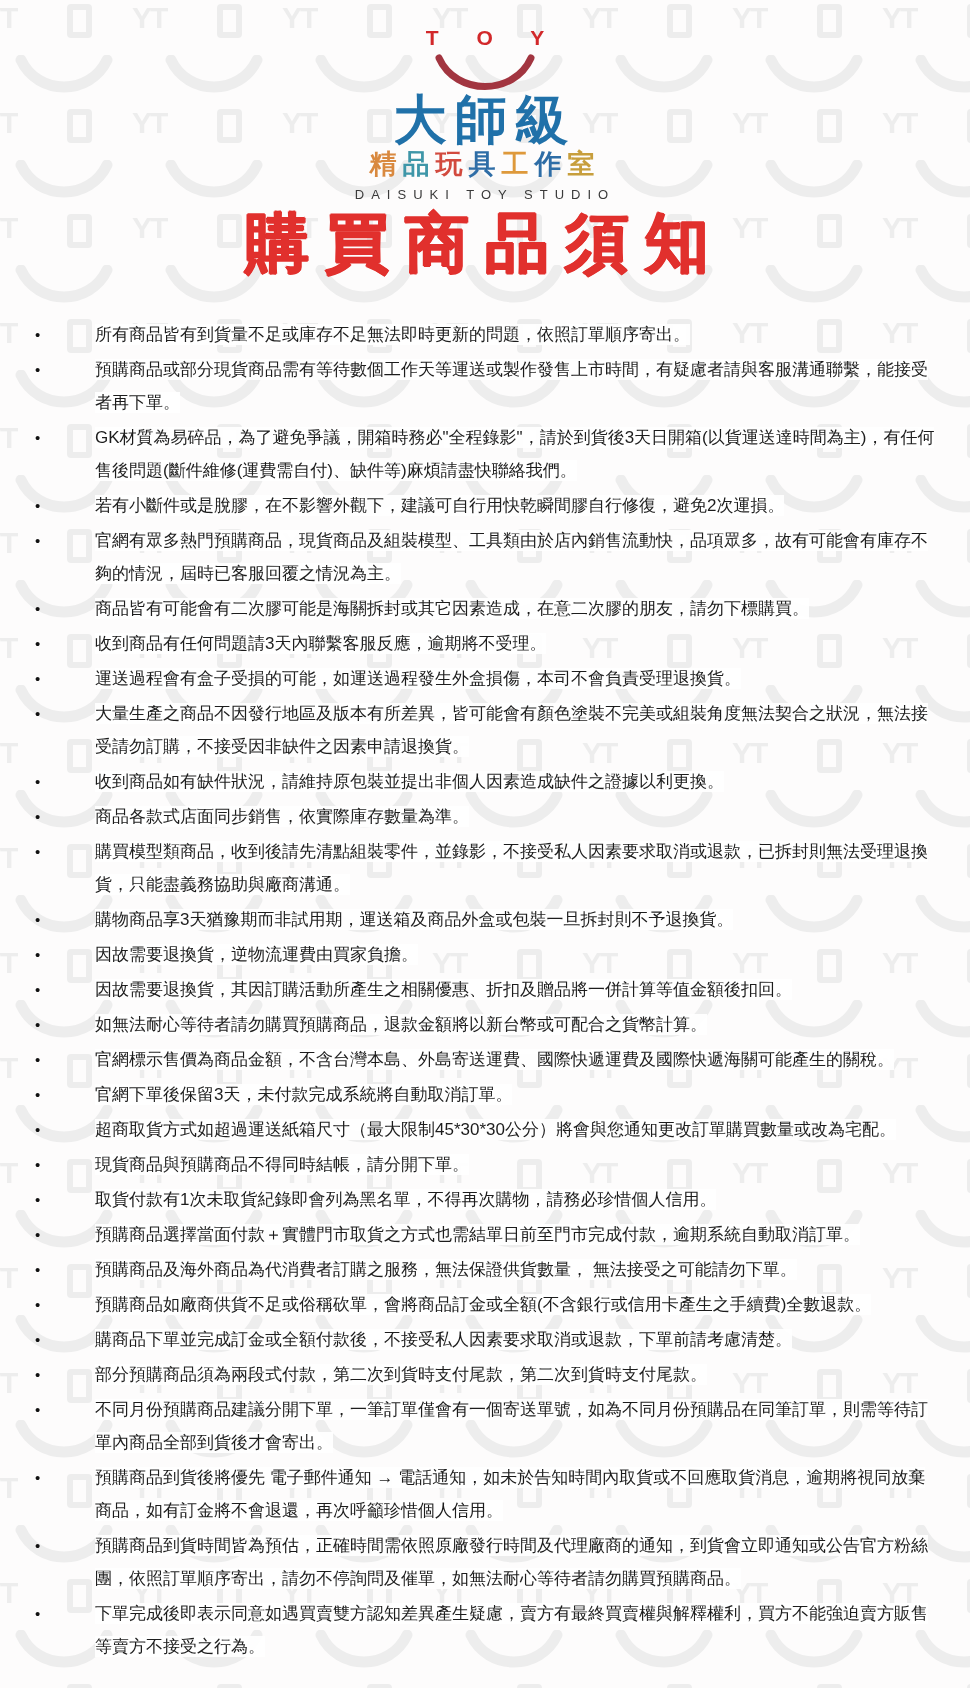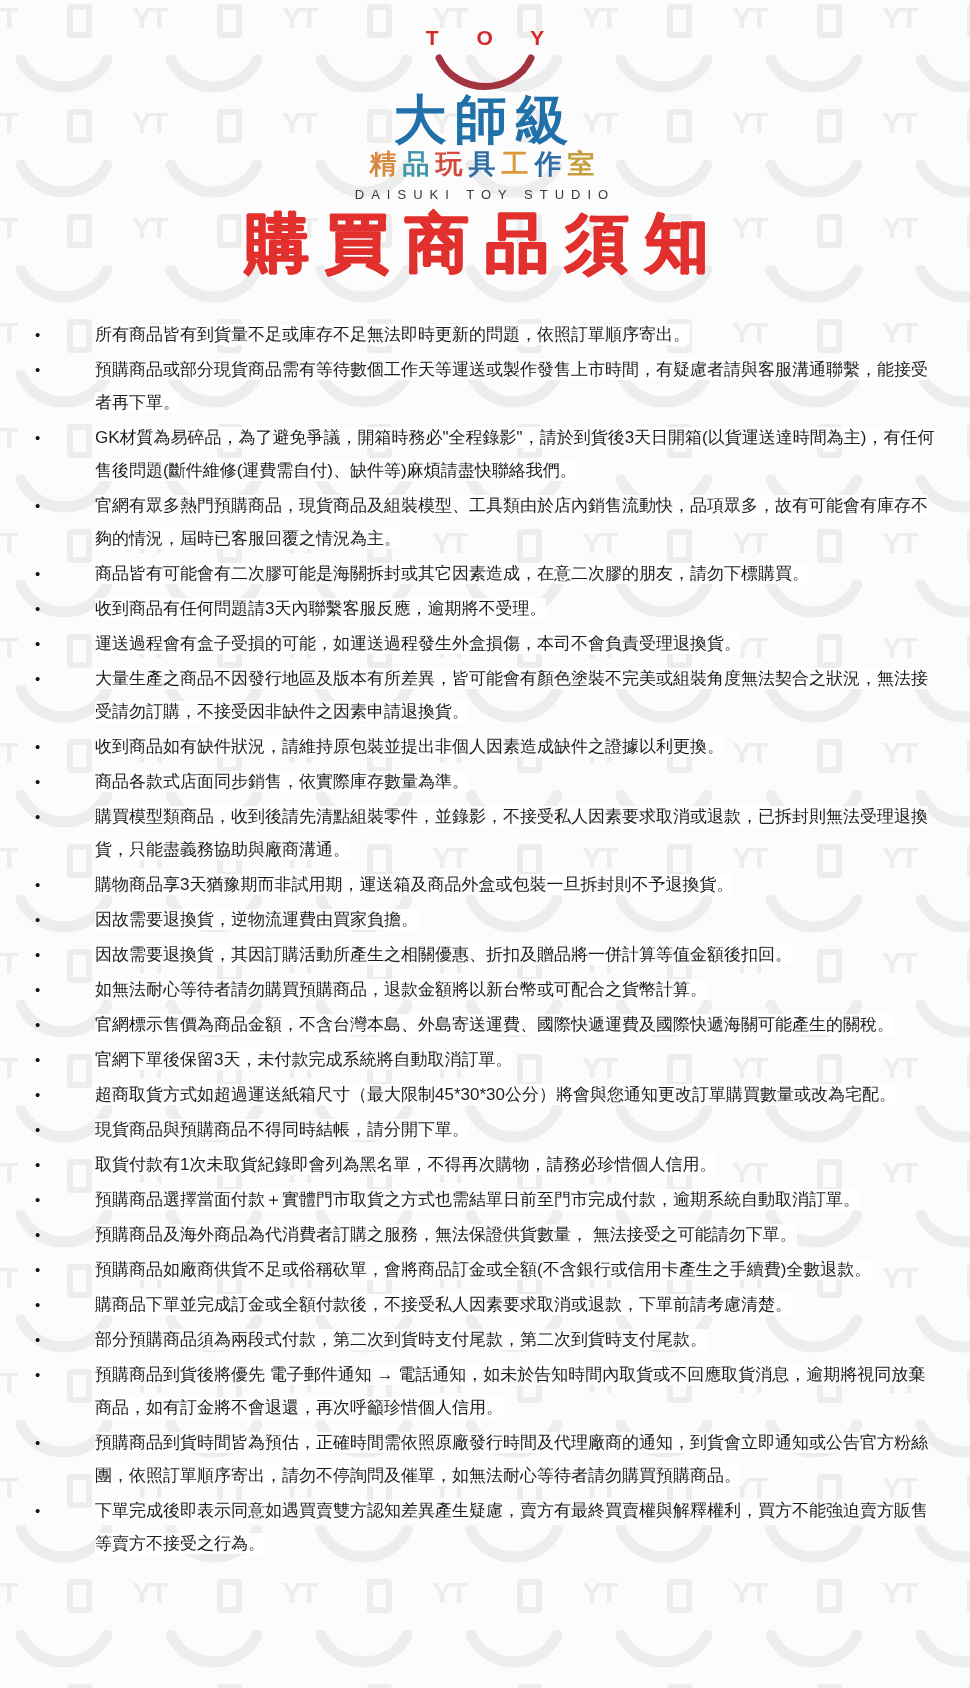--- a/index.html
+++ b/index.html
@@ -631,20 +631,21 @@
     <div class="brand-name" style="color: rgb(32, 113, 169);">大師級</div>
     <div class="brand-tagline"><span style="color: rgb(217, 137, 63);">精</span><span style="color: rgb(62, 150, 168);">品</span><span style="color: rgb(210, 74, 62);">玩</span><span style="color: rgb(46, 109, 166);">具</span><span style="color: rgb(222, 153, 59);">工</span><span style="color: rgb(46, 109, 166);">作</span><span style="color: rgb(199, 158, 60);">室</span></div>
     <div class="brand-english" style="color: rgb(58, 58, 58);">DAISUKI TOY STUDIO</div>
     <div class="page-title" style="color: rgb(225, 48, 45);">購買商品須知</div>
   </div>
 
   <ul id="notice-list">
       <li><span class="ntext">所有商品皆有到貨量不足或庫存不足無法即時更新的問題，依照訂單順序寄出。</span></li>
       <li><span class="ntext">預購商品或部分現貨商品需有等待數個工作天等運送或製作發售上市時間，有疑慮者請與客服溝通聯繫，能接受者再下單。</span></li>
       <li><span class="ntext">GK材質為易碎品，為了避免爭議，開箱時務必"全程錄影"，請於到貨後3天日開箱(以貨運送達時間為主)，有任何售後問題(斷件維修(運費需自付)、缺件等)麻煩請盡快聯絡我們。</span></li>
+      <li><span class="ntext">若有小斷件或是脫膠，在不影響外觀下，建議可自行用快乾瞬間膠自行修復，避免2次運損。</span></li>
       <li><span class="ntext">官網有眾多熱門預購商品，現貨商品及組裝模型、工具類由於店內銷售流動快，品項眾多，故有可能會有庫存不夠的情況，屆時已客服回覆之情況為主。</span></li>
       <li><span class="ntext">商品皆有可能會有二次膠可能是海關拆封或其它因素造成，在意二次膠的朋友，請勿下標購買。</span></li>
       <li><span class="ntext">收到商品有任何問題請3天內聯繫客服反應，逾期將不受理。</span></li>
       <li><span class="ntext">運送過程會有盒子受損的可能，如運送過程發生外盒損傷，本司不會負責受理退換貨。</span></li>
       <li><span class="ntext">大量生產之商品不因發行地區及版本有所差異，皆可能會有顏色塗裝不完美或組裝角度無法契合之狀況，無法接受請勿訂購，不接受因非缺件之因素申請退換貨。</span></li>
       <li><span class="ntext">收到商品如有缺件狀況，請維持原包裝並提出非個人因素造成缺件之證據以利更換。</span></li>
       <li><span class="ntext">商品各款式店面同步銷售，依實際庫存數量為準。</span></li>
       <li><span class="ntext">購買模型類商品，收到後請先清點組裝零件，並錄影，不接受私人因素要求取消或退款，已拆封則無法受理退換貨，只能盡義務協助與廠商溝通。</span></li>
       <li><span class="ntext">購物商品享3天猶豫期而非試用期，運送箱及商品外盒或包裝一旦拆封則不予退換貨。</span></li>
       <li><span class="ntext">因故需要退換貨，逆物流運費由買家負擔。</span></li>
@@ -653,17 +654,18 @@
       <li><span class="ntext">官網標示售價為商品金額，不含台灣本島、外島寄送運費、國際快遞運費及國際快遞海關可能產生的關稅。</span></li>
       <li><span class="ntext">官網下單後保留3天，未付款完成系統將自動取消訂單。</span></li>
       <li><span class="ntext">超商取貨方式如超過運送紙箱尺寸（最大限制45*30*30公分）將會與您通知更改訂單購買數量或改為宅配。</span></li>
       <li><span class="ntext">現貨商品與預購商品不得同時結帳，請分開下單。</span></li>
       <li><span class="ntext">取貨付款有1次未取貨紀錄即會列為黑名單，不得再次購物，請務必珍惜個人信用。</span></li>
       <li><span class="ntext">預購商品選擇當面付款＋實體門市取貨之方式也需結單日前至門市完成付款，逾期系統自動取消訂單。</span></li>
       <li><span class="ntext">預購商品及海外商品為代消費者訂購之服務，無法保證供貨數量， 無法接受之可能請勿下單。</span></li>
       <li><span class="ntext">預購商品如廠商供貨不足或俗稱砍單，會將商品訂金或全額(不含銀行或信用卡產生之手續費)全數退款。</span></li>
       <li><span class="ntext">購商品下單並完成訂金或全額付款後，不接受私人因素要求取消或退款，下單前請考慮清楚。</span></li>
       <li><span class="ntext">部分預購商品須為兩段式付款，第二次到貨時支付尾款，第二次到貨時支付尾款。</span></li>
+      <li><span class="ntext">不同月份預購商品建議分開下單，一筆訂單僅會有一個寄送單號，如為不同月份預購品在同筆訂單，則需等待訂單內商品全部到貨後才會寄出。</span></li>
       <li><span class="ntext">預購商品到貨後將優先 電子郵件通知 → 電話通知，如未於告知時間內取貨或不回應取貨消息，逾期將視同放棄商品，如有訂金將不會退還，再次呼籲珍惜個人信用。</span></li>
       <li><span class="ntext">預購商品到貨時間皆為預估，正確時間需依照原廠發行時間及代理廠商的通知，到貨會立即通知或公告官方粉絲團，依照訂單順序寄出，請勿不停詢問及催單，如無法耐心等待者請勿購買預購商品。</span></li>
       <li><span class="ntext">下單完成後即表示同意如遇買賣雙方認知差異產生疑慮，賣方有最終買賣權與解釋權利，買方不能強迫賣方販售等賣方不接受之行為。</span></li>
     </ul>
 </div>
 
 </body></html>

